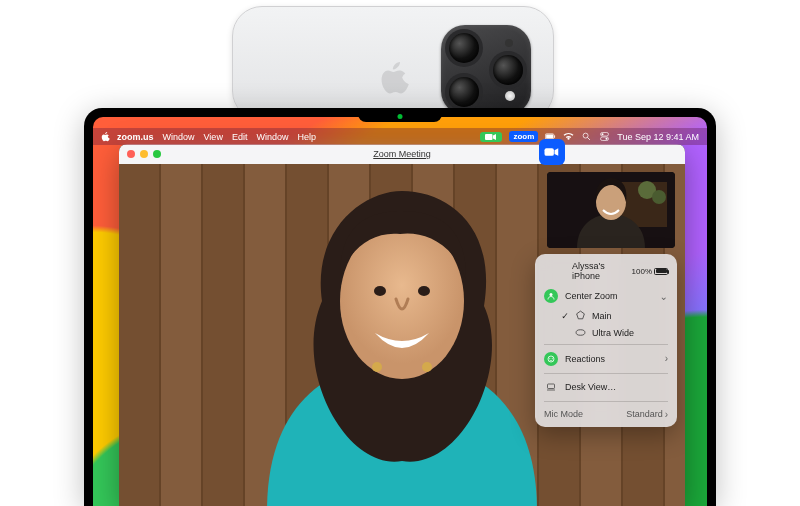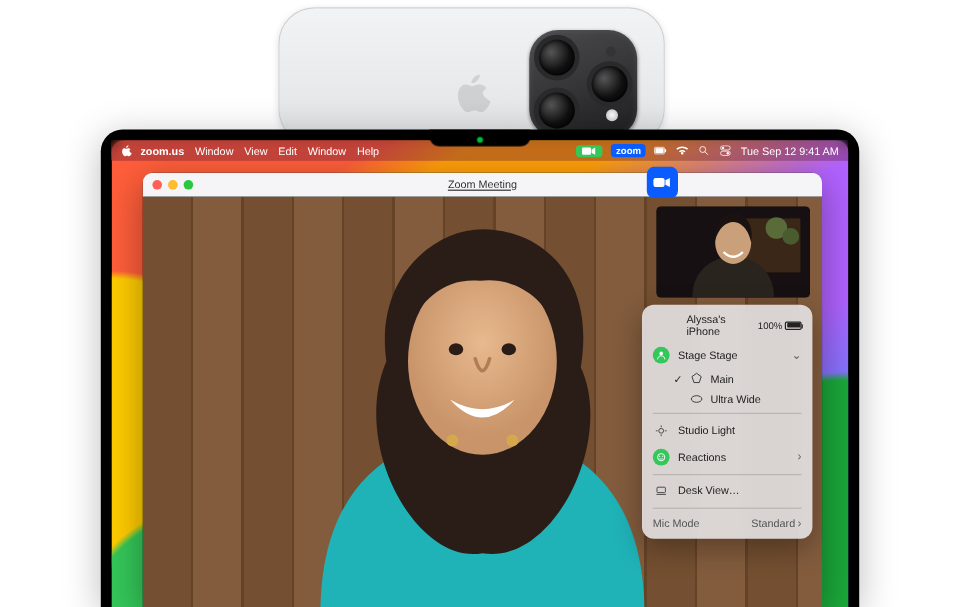--- a/index.html
+++ b/index.html
@@ -20,21 +20,21 @@
   .notch{ position:absolute; top:0; left:50%; transform:translateX(-50%); width:84px; height:14px; background:#000; border-radius:0 0 8px 8px; z-index:10;}
   .notch::after{content:"";position:absolute;left:50%;top:6px;transform:translateX(-50%);width:5px;height:5px;border-radius:50%;background:#0b3;}
 
   .wallpaper{ position:absolute; inset:0; background:
     radial-gradient(circle at 15% 110%, #34c759 0 18%, transparent 19%),
     radial-gradient(circle at 0% 60%, #ffcc00 0 18%, transparent 19%),
     radial-gradient(circle at 100% 100%, #1ba83a 0 26%, transparent 27%),
     linear-gradient(150deg,#ff5e3a 0 18%,#ff9f0a 24% 34%,#b162ff 50% 65%,#6e7dff 78% 100%);
   }
 
-  .menubar{ position:absolute; left:0; right:0; top:0; height:17px; background:rgba(90,20,60,.35); backdrop-filter:blur(4px); display:flex; align-items:center; color:#fff; font-size:9px; padding:0 8px; z-index:5; }
+  .menubar{ position:absolute; left:0; right:0; top:11px; height:17px; background:rgba(90,20,60,.35); backdrop-filter:blur(4px); display:flex; align-items:center; color:#fff; font-size:9px; padding:0 8px; z-index:5; }
   .menubar .apple{ width:10px;height:10px; margin-right:6px; }
   .menubar .items{ display:flex; gap:9px; }
   .menubar .items span:first-child{ font-weight:600; }
   .menubar .right{ margin-left:auto; display:flex; align-items:center; gap:7px; }
   .status-ico{ width:11px; height:9px; display:inline-block; }
   .video-pill{ background:#34c759; border-radius:3px; padding:1px 5px; display:flex; align-items:center;}
   .video-pill .status-ico{width:12px;height:8px;}
   .zoom-badge{ background:#0b5cff; border-radius:3px; padding:1px 4px; font-size:8px; font-weight:600;}
 
   
@@ -202,52 +202,38 @@
                 </span>
             </span>
           </div>
           <div class="cc-row">
             <span class="row-ico on">
                 <svg viewBox="0 0 20 20">
                   <circle cx="10" cy="7" r="3" fill="#fff"></circle>
                   <path d="M4 17c0-4 3-6 6-6s6 2 6 6" fill="none" stroke="#fff" stroke-width="1.6"></path>
                 </svg>
               </span>
-            <span style="font-weight:500;">Stage Stage</span>
+            <span style="font-weight:500;">Center Zoom</span>
             <span class="chev">⌄</span>
           </div>
           <div class="cc-sub">
             <span class="check">✓</span>
             <svg width="11" height="11" viewBox="0 0 20 20">
                 <path d="M10 2l7 5-3 9H6L3 7z" fill="none" stroke="#333" stroke-width="1.4"></path>
               </svg>
             <span>Main</span>
           </div>
           <div class="cc-sub">
             <span class="check"></span>
             <svg width="11" height="11" viewBox="0 0 20 20">
                 <ellipse cx="10" cy="10" rx="8" ry="5" fill="none" stroke="#333" stroke-width="1.4"></ellipse>
               </svg>
             <span>Ultra Wide</span>
           </div>
           <div class="cc-sep"></div>
-          <div class="cc-row">
-            <span class="row-ico">
-                <svg viewBox="0 0 20 20">
-                  <circle cx="10" cy="10" r="4" fill="none" stroke="#333" stroke-width="1.4"></circle>
-                  <g stroke="#333" stroke-width="1.4">
-                    <line x1="10" y1="1" x2="10" y2="4"></line>
-                    <line x1="10" y1="16" x2="10" y2="19"></line>
-                    <line x1="1" y1="10" x2="4" y2="10"></line>
-                    <line x1="16" y1="10" x2="19" y2="10"></line>
-                  </g>
-                </svg>
-              </span>
-            <span>Studio Light</span>
-          </div>
           <div class="cc-row">
             <span class="row-ico search">
                 <svg viewBox="0 0 20 20">
                   <circle cx="10" cy="10" r="6" fill="none" stroke="#fff" stroke-width="1.6"></circle>
                   <circle cx="7.5" cy="8.5" r="1" fill="#fff"></circle>
                   <circle cx="12.5" cy="8.5" r="1" fill="#fff"></circle>
                   <path d="M7 12c1 1.5 5 1.5 6 0" fill="none" stroke="#fff" stroke-width="1.3"></path>
                 </svg>
               </span>
             <span>Reactions</span>

